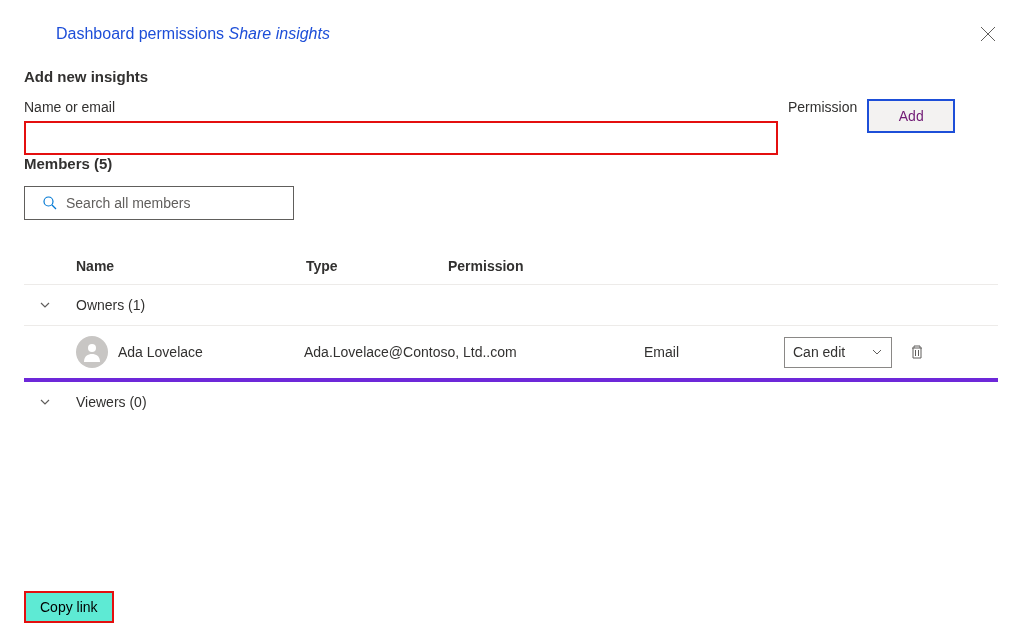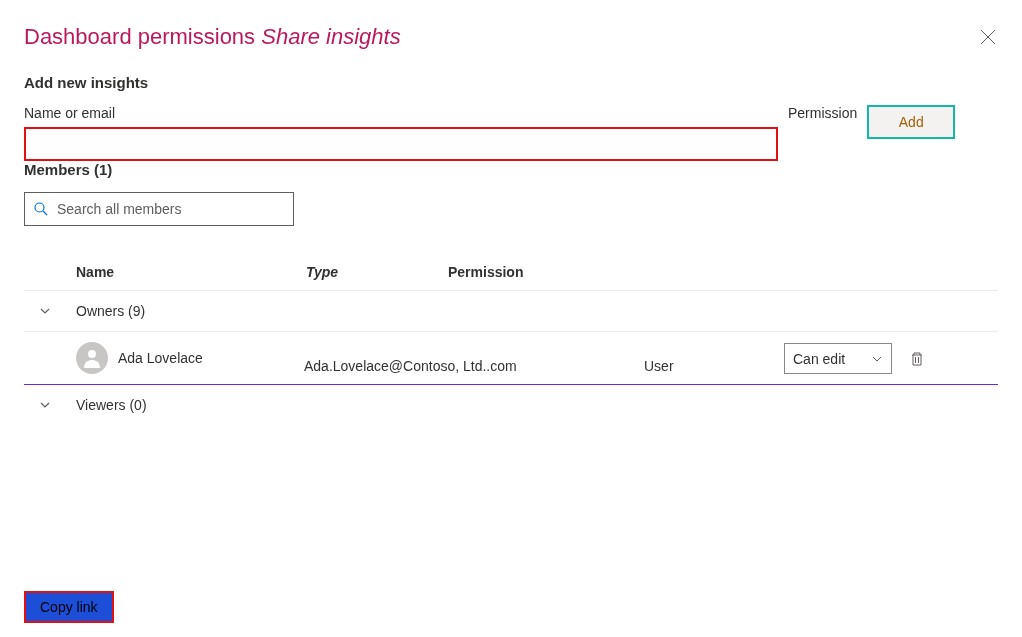--- a/index.html
+++ b/index.html
@@ -1,48 +1,48 @@
 <!DOCTYPE html>
 <html><head>
   <meta charset="utf-8">
   <style>
     * { box-sizing: border-box; margin: 0; padding: 0; }
     body { font-family: "Segoe UI", -apple-system, BlinkMacSystemFont, sans-serif; color: #323130; background: #fff; width: 1022px; height: 637px; position: relative; padding: 24px; }
     .header { display: flex; align-items: center; justify-content: space-between; margin-bottom: 24px; }
-    .title { font-size: 22px; font-weight: 400; color: #be185d; }
+    .title { font-size: 16px; font-weight: 400; color: #1d4ed8; margin-left: 32px; }
     .title .italic { font-style: italic; }
     .close-btn { cursor: pointer; width: 20px; height: 20px; display: flex; align-items: center; justify-content: center; color: #605e5c; }
     .section-label { font-size: 15px; font-weight: 600; margin-bottom: 14px; }
     .add-row { display: flex; gap: 10px; align-items: flex-start; }
     .field-group { display: flex; flex-direction: column; }
     .field-label { font-size: 14px; color: #323130; margin-bottom: 6px; }
     .name-input { width: 754px; height: 34px; border: 2px solid #e40f0f; padding: 4px 8px; font-size: 14px; background: #fff; outline: none; }
     .perm-select { width: 108px; height: 34px; border: 2px solid #e40f0f; display: flex; align-items: center; justify-content: space-between; padding: 4px 8px; font-size: 14px; cursor: pointer; background: #fff; }
-    .add-btn { width: 88px; height: 34px; border: 2px solid #14b8a6; background: #f3f2f1; color: #a16207; font-size: 14px; cursor: pointer; }
+    .add-btn { width: 88px; height: 34px; border: 2px solid #1d4ed8; background: #f3f2f1; color: #701a75; font-size: 14px; cursor: pointer; }
     .chevron { width: 12px; height: 12px; }
     .members-label { font-size: 15px; font-weight: 600; margin-bottom: 14px; }
-    .search-box { width: 270px; height: 34px; border: 1px solid #605e5c; display: flex; align-items: center; padding: 4px 8px; gap: 8px; margin-bottom: 28px; }
+    .search-box { width: 270px; height: 34px; border: 1px solid #605e5c; display: flex; align-items: center; padding: 4px 17px; gap: 8px; margin-bottom: 28px; }
     .search-box input { border: none; outline: none; font-size: 14px; color: #605e5c; flex: 1; background: transparent; }
     .table-header { display: flex; padding: 10px 0 10px 52px; border-bottom: 1px solid #edebe9; font-size: 14px; font-weight: 600; }
     .col-name { width: 230px; }
     .col-email { width: 340px; }
-    .col-type { width: 142px; font-style: italic; }
+    .col-type { width: 142px; }
     .col-perm { flex: 1; }
     .group-row { display: flex; align-items: center; padding: 12px 0 12px 14px; font-size: 14px; border-bottom: 1px solid #edebe9; cursor: pointer; }
     .group-row .expand-icon { width: 14px; margin-right: 24px; color: #605e5c; }
-    .member-row { display: flex; align-items: flex-end; padding: 10px 0 10px 52px; font-size: 14px; border-bottom: 1px solid #6d28d9; }
+    .member-row { display: flex; align-items: center; padding: 10px 0 10px 52px; font-size: 14px; border-bottom: 4px solid #6d28d9; }
     .avatar { width: 32px; height: 32px; border-radius: 50%; background: #c8c6c4; display: flex; align-items: center; justify-content: center; margin-right: 10px; }
     .member-name { width: 228px; display: flex; align-items: center; }
     .member-email { width: 340px; }
     .member-type { width: 140px; }
     .member-perm { flex: 1; display: flex; align-items: center; gap: 16px; }
     .edit-select { width: 108px; height: 31px; border: 1px solid #8a8886; display: flex; align-items: center; justify-content: space-between; padding: 4px 8px; font-size: 14px; cursor: pointer; background: #fff; }
     .delete-btn { cursor: pointer; width: 18px; height: 18px; display: flex; align-items: center; justify-content: center; color: #605e5c; }
     .footer { position: absolute; bottom: 14px; left: 24px; }
-    .copy-link-btn { border: 2px solid #e40f0f; background: #1d4ed8; padding: 6px 14px; font-size: 14px; cursor: pointer; }
+    .copy-link-btn { border: 2px solid #e40f0f; background: #5eead4; padding: 6px 14px; font-size: 14px; cursor: pointer; }
     input::placeholder { color: #605e5c; }
   </style>
 </head>
 <body>
 
 <div class="header">
   <h1 class="title">
     <span>Dashboard permissions </span><span class="italic">Share insights</span>
   </h1>
   <div class="close-btn">
@@ -58,55 +58,55 @@
   <div class="field-group" style="flex-shrink:0">
     <div class="field-label">Name or email</div>
     <input class="name-input" type="text" style="">
   </div>
   <div class="field-group">
     <div class="field-label">Permission</div>
   </div>
   <button class="add-btn">Add</button>
 </div>
 
-<div class="members-label">Members (1)</div>
+<div class="members-label">Members (5)</div>
 
 <div class="search-box">
   <svg width="16" height="16" viewBox="0 0 16 16">
       <circle cx="6.5" cy="6.5" r="4.5" stroke="#0078d4" stroke-width="1.2" fill="none"></circle>
       <path d="M10 10 L14 14" stroke="#0078d4" stroke-width="1.2"></path>
     </svg>
   <input type="text" placeholder="Search all members" style="">
 </div>
 
 <div class="table-header">
   <div class="col-name">Name</div>
   <div class="col-type">Type</div>
   <div class="col-perm">Permission</div>
 </div>
 
 <div class="group-row">
   <svg class="expand-icon" width="12" height="12" viewBox="0 0 12 12">
       <path d="M2 4 L6 8 L10 4" stroke="#605e5c" stroke-width="1.2" fill="none"></path>
     </svg>
-  <span>Owners (9)</span>
+  <span>Owners (1)</span>
 </div>
 
 <div class="member-row">
   <div class="member-name">
     <div class="avatar">
       <svg width="24" height="24" viewBox="0 0 24 24">
           <circle cx="12" cy="8" r="4" fill="#fff"></circle>
           <path d="M4 22 C4 16 8 14 12 14 C16 14 20 16 20 22 Z" fill="#fff"></path>
         </svg>
     </div>
     <span>Ada Lovelace</span>
   </div>
   <div class="member-email">Ada.Lovelace@Contoso, Ltd..com</div>
-  <div class="member-type">User</div>
+  <div class="member-type">Email</div>
   <div class="member-perm">
     <div class="edit-select">
       <span>Can edit</span>
       <svg class="chevron" viewBox="0 0 12 12">
           <path d="M2 4 L6 8 L10 4" stroke="#605e5c" stroke-width="1" fill="none"></path>
         </svg>
     </div>
     <div class="delete-btn">
       <svg width="16" height="16" viewBox="0 0 16 16">
           <path d="M3 4 L13 4 M5 4 L5 2 L11 2 L11 4 M4 4 L4 14 L12 14 L12 4 M6.5 6 L6.5 12 M9.5 6 L9.5 12" stroke="#605e5c" stroke-width="1" fill="none"></path>

